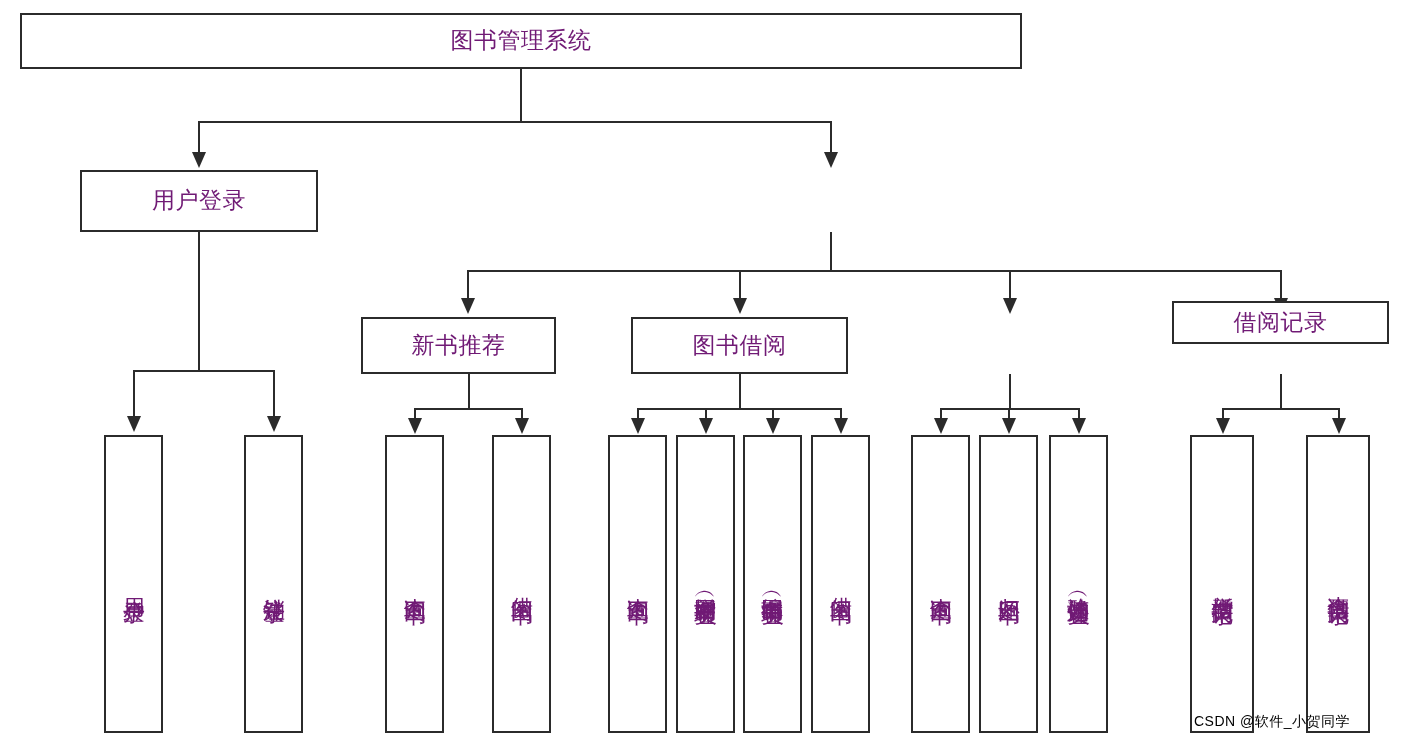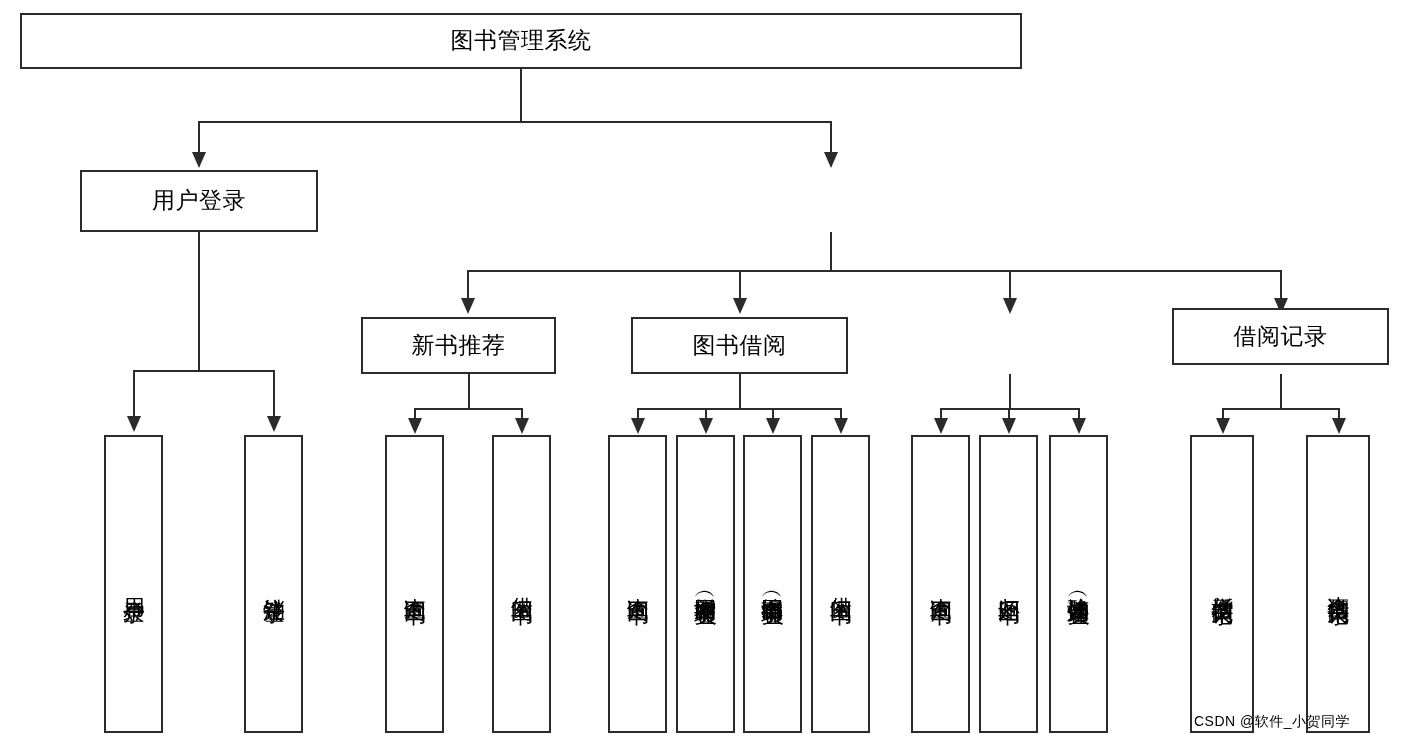--- a/index.html
+++ b/index.html
@@ -20,21 +20,21 @@
 
   
   .node {
     position: absolute;
     box-sizing: border-box;
     border: 2px solid #2b2b2b;
     background: #ffffff;
     display: flex;
     align-items: center;
     justify-content: center;
-    color: #000000;
+    color: #701a75;
     text-align: right;
     z-index: 3;
   }
   .node.h {                 
     font-size: 23px;
     letter-spacing: 0.5px;
     line-height: 1.2;
   }
   .node.root {
     font-size: 23px;
@@ -131,21 +131,21 @@
 
   <div class="vline" style="left:1280px; top:270px; height:30px;"></div>
   <div class="arrow" style="left:1274px; top:298px;"></div>
 
   <div class="node h" style="left:361px; top:317px; width:195px; height:57px;">
     <span>新书推荐</span>
   </div>
   <div class="node h" style="left:631px; top:317px; width:217px; height:57px;">
     <span>图书借阅</span>
   </div>
-  <div class="node h" style="left:1172px; top:308px; width:217px; height:57px;">
+  <div class="node h" style="left:1172px; top:301px; width:217px; height:43px;">
     <span>借阅记录</span>
   </div>
 
   <div class="vline" style="left:468px; top:374px; height:36px;"></div>
   <div class="hline" style="left:415px; top:408px; width:107px; height:2px;"></div>
   <div class="vline" style="left:414px; top:408px; height:12px;"></div>
   <div class="arrow" style="left:408px; top:418px;"></div>
   <div class="vline" style="left:521px; top:408px; height:12px;"></div>
   <div class="arrow" style="left:515px; top:418px;"></div>
 

